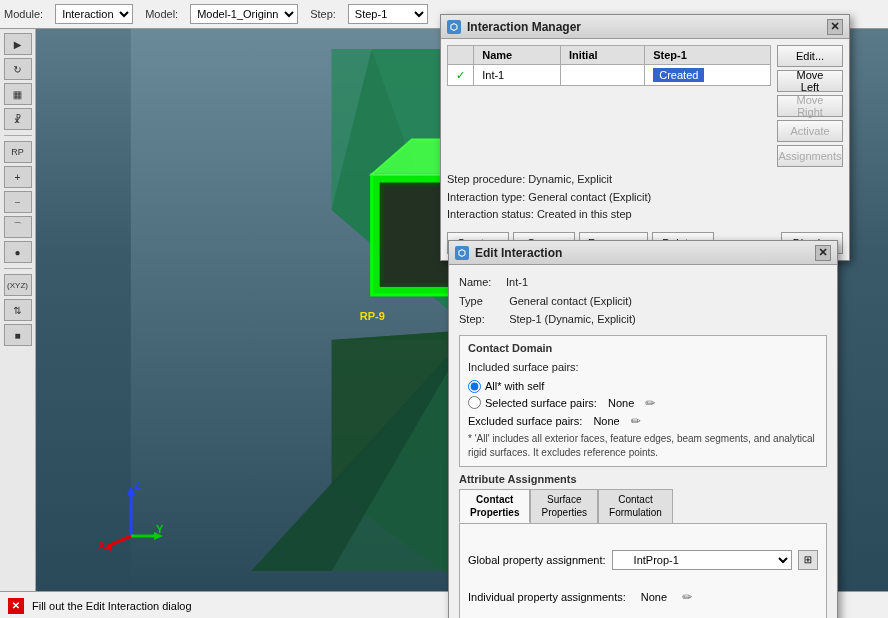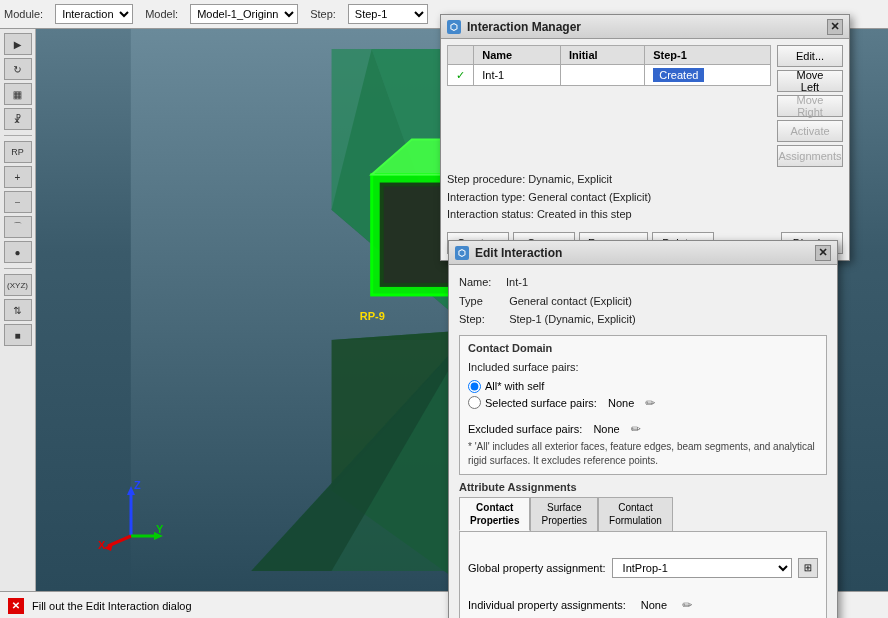--- a/index.html
+++ b/index.html
@@ -250,21 +250,21 @@
     .radio-row {
       display: flex;
       align-items: center;
       gap: 4px;
       margin: 3px 0;
       font-size: 11px;
     }
     .radio-row input[type=radio] { margin: 0; }
     .excluded-row {
       font-size: 11px;
-      margin-top: 12px;
+      margin-top: 4px;
       display: flex;
       align-items: center;
       gap: 4px;
     }
     .pencil-icon { color: #666; font-size: 12px; cursor: pointer; }
 
     .note-text {
       font-size: 10px;
       color: #444;
       margin-top: 4px;
@@ -303,21 +303,21 @@
       align-items: center;
       gap: 6px;
       margin: 20px 0;
       font-size: 11px;
     }
     .prop-select {
       height: 20px;
       font-size: 11px;
       border: 1px solid #999;
       background: white;
-      padding: 0 6px;
+      padding: 0 17px;
       flex: 1;
     }
     .prop-icon-btn {
       width: 20px;
       height: 20px;
       background: #e0e0e0;
       border: 1px solid #999;
       display: flex;
       align-items: center;
       justify-content: center;

